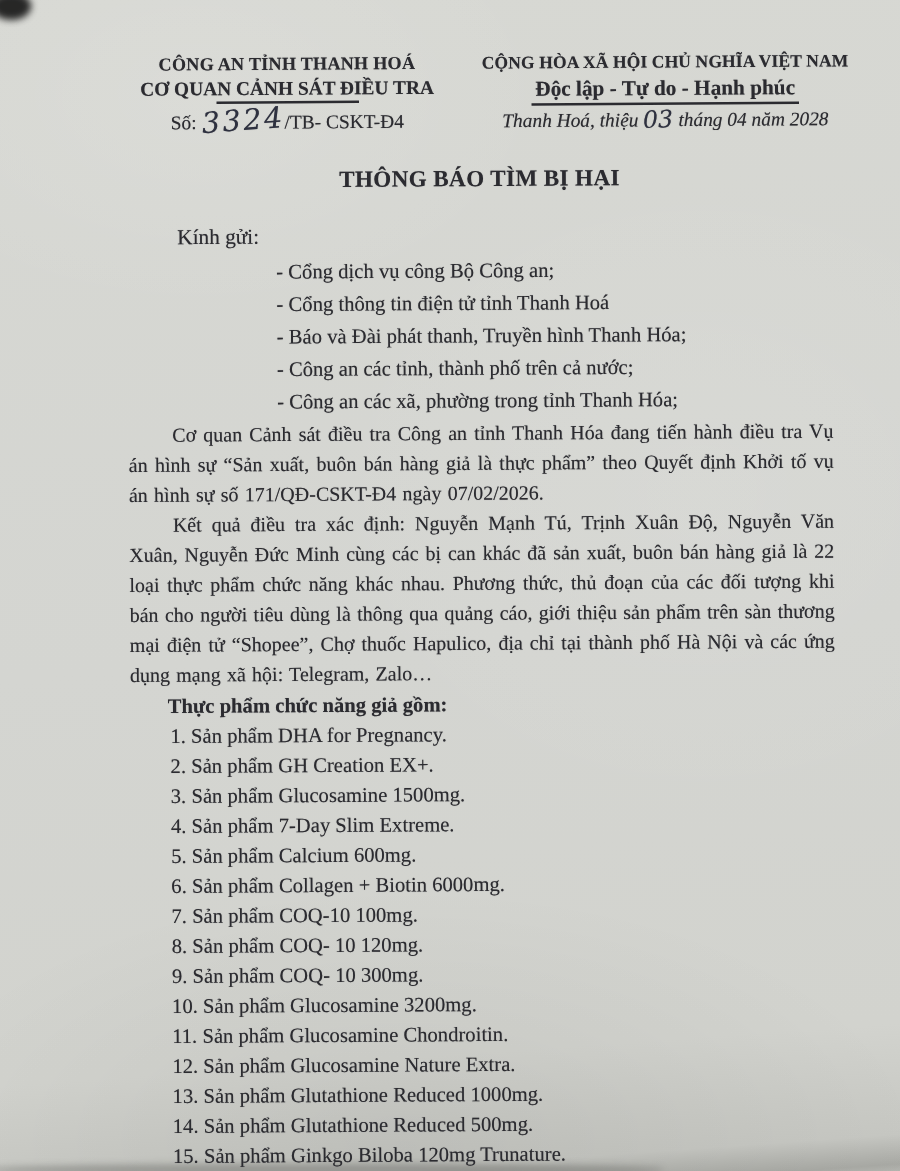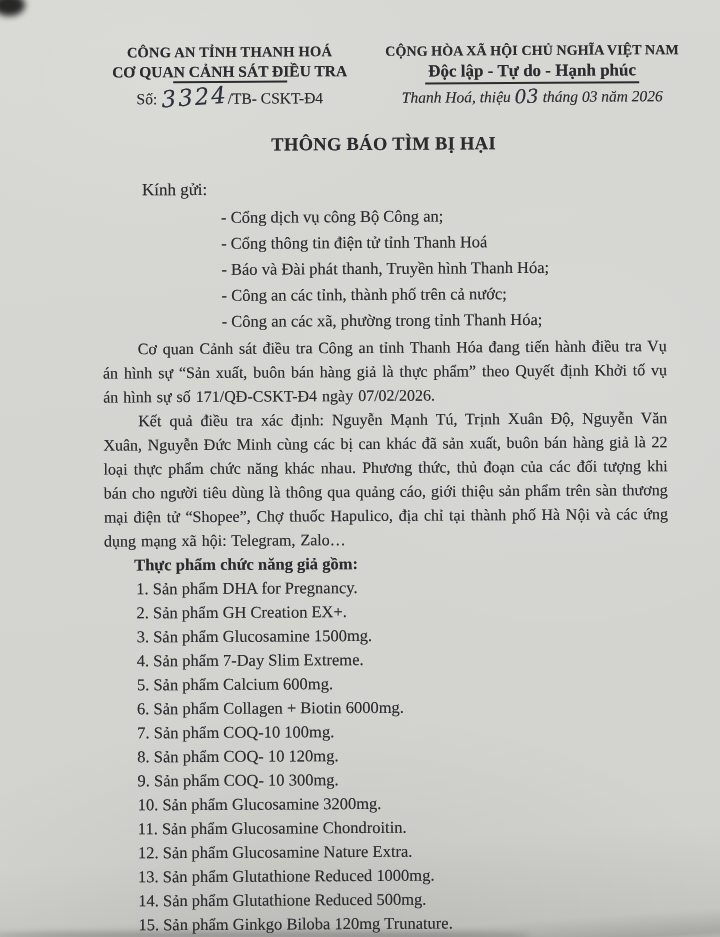--- a/index.html
+++ b/index.html
@@ -68,21 +68,21 @@
 
     <div class="header">
       <div class="h-left">
         <div class="l1">CÔNG AN TỈNH THANH HOÁ</div>
         <div class="l2"><span>CƠ QUAN CẢNH SÁT ĐIỀU TRA</span><span class="ul"></span></div>
         <div class="so-line"><span>Số: </span><span class="hw hw-num">3324</span><span>/TB- CSKT-Đ4</span></div>
       </div>
       <div class="h-right">
         <div class="l1">CỘNG HÒA XÃ HỘI CHỦ NGHĨA VIỆT NAM</div>
         <div class="l2"><span>Độc lập - Tự do - Hạnh phúc</span><span class="ul"></span></div>
-        <div class="date-line"><span>Thanh Hoá, thiệu </span><span class="hw hw-day">03</span><span> tháng 03 năm 2026</span></div>
+        <div class="date-line"><span>Thanh Hoá, thiệu </span><span class="hw hw-day">03</span><span> tháng 04 năm 2028</span></div>
       </div>
     </div>
 
     <div class="content">
       <div class="title">THÔNG BÁO TÌM BỊ HẠI</div>
 
       <div class="greeting">Kính gửi:</div>
 
       <div class="recipients">
         <div>- Cổng dịch vụ công Bộ Công an;</div>

